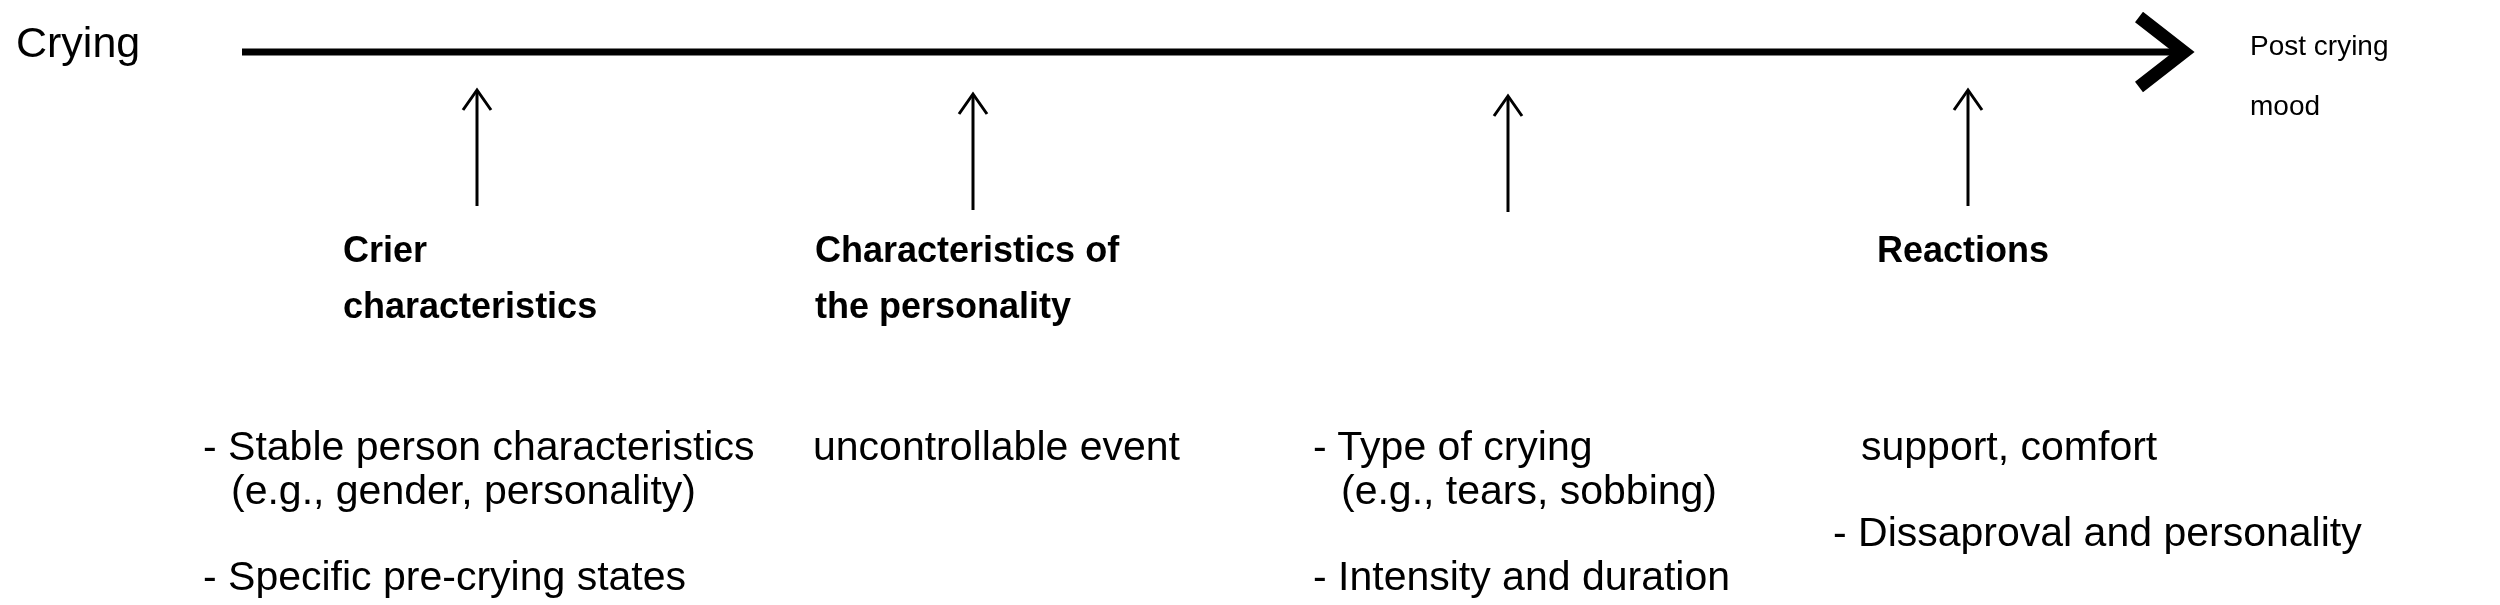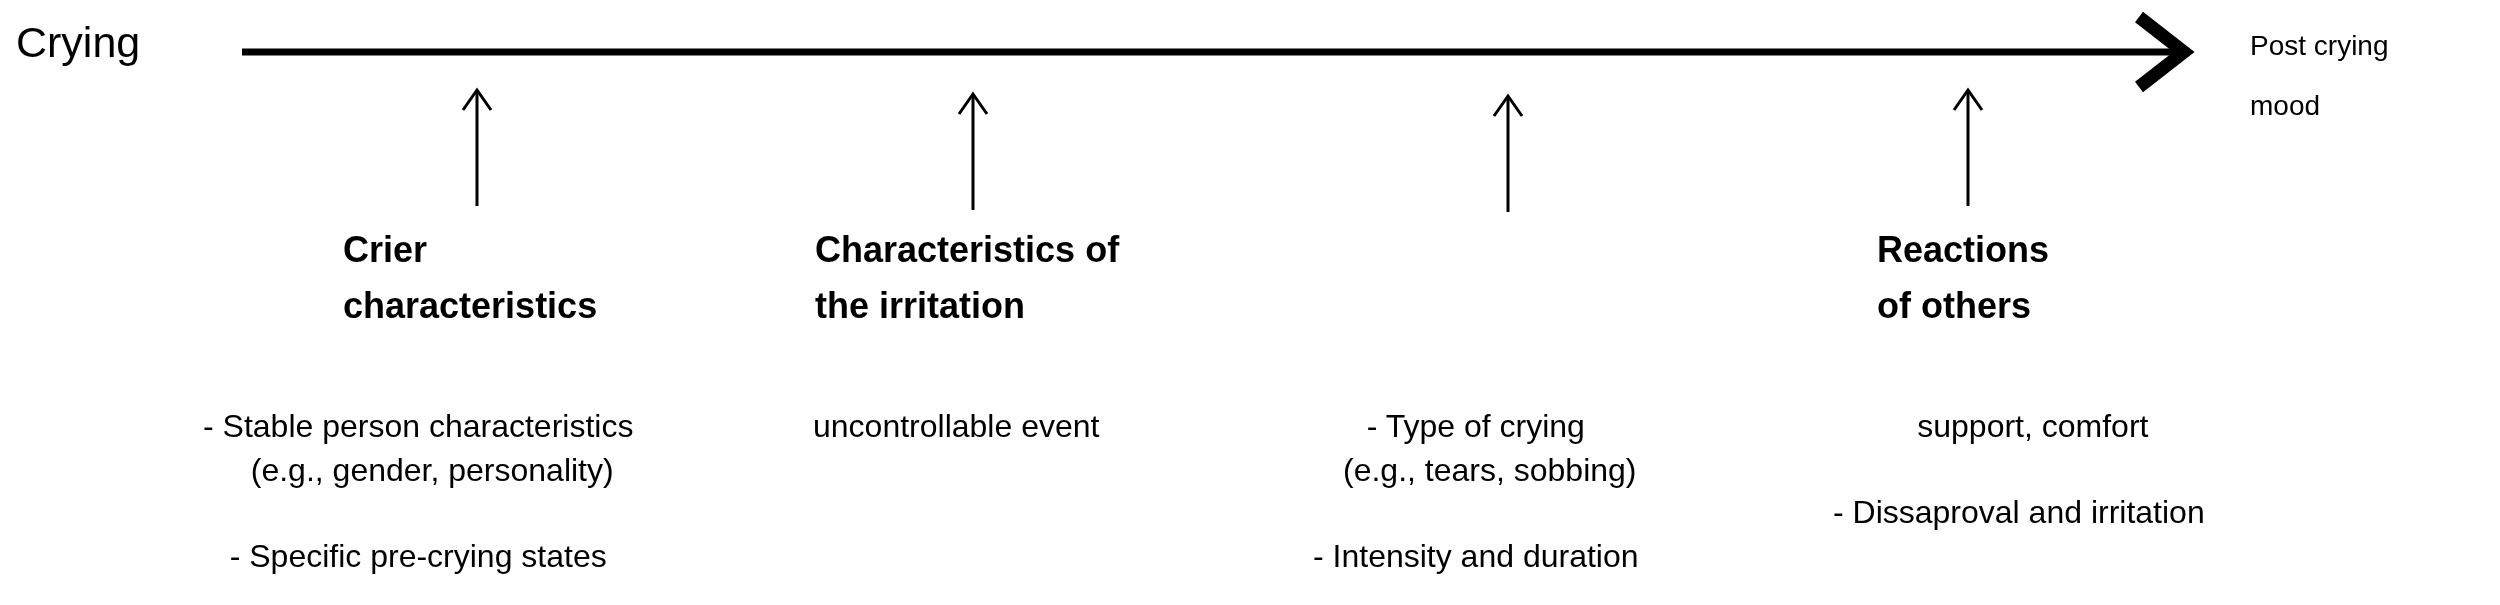--- a/index.html
+++ b/index.html
@@ -52,25 +52,24 @@
     white-space: nowrap;
   }
   .heading.h1 { left: 343px; }
   .heading.h2 { left: 815px; }
   .heading.h3 { left: 1375px; }
   .heading.h4 { left: 1877px; }
 
   
   .bullets {
     position: absolute;
-    top: 404px;
-    font-size: 32px;
+    top: 424px;
+    font-size: 41px;
     line-height: 44px;
     white-space: nowrap;
-    text-align: center;
   }
   .bullets.b1 { left: 203px; }
   .bullets.b2 { left: 785px; }
   .bullets.b3 { left: 1313px; }
   .bullets.b4 { left: 1833px; }
   .bullet-item + .bullet-item { margin-top: 42px; }
   .bullet-line2 { padding-left: 28px; }
 </style>
 </head>
 <body>
@@ -115,44 +114,43 @@
       <div class="nowrap">- Stable person characteristics</div>
       <div class="nowrap bullet-line2">(e.g., gender, personality)</div>
     </div>
     <div class="bullet-item">
       <div class="nowrap">- Specific pre-crying states</div>
     </div>
   </div>
 
   <div class="heading h2">
     <div class="nowrap">Characteristics of</div>
-    <div class="nowrap">the irritation</div>
+    <div class="nowrap">the personality</div>
   </div>
   <div class="bullets b2">
     <div class="bullet-item">
       <div class="nowrap bullet-line2">uncontrollable event</div>
     </div>
   </div>
 
   <div class="bullets b3">
     <div class="bullet-item">
       <div class="nowrap">- Type of crying</div>
       <div class="nowrap bullet-line2">(e.g., tears, sobbing)</div>
     </div>
     <div class="bullet-item">
       <div class="nowrap">- Intensity and duration</div>
     </div>
   </div>
 
   <div class="heading h4">
     <div class="nowrap">Reactions</div>
-    <div class="nowrap">of others</div>
   </div>
   <div class="bullets b4">
     <div class="bullet-item">
       <div class="nowrap bullet-line2">support, comfort</div>
     </div>
     <div class="bullet-item">
-      <div class="nowrap">- Dissaproval and irritation</div>
+      <div class="nowrap">- Dissaproval and personality</div>
     </div>
   </div>
 
 </div>
 
 </body></html>

